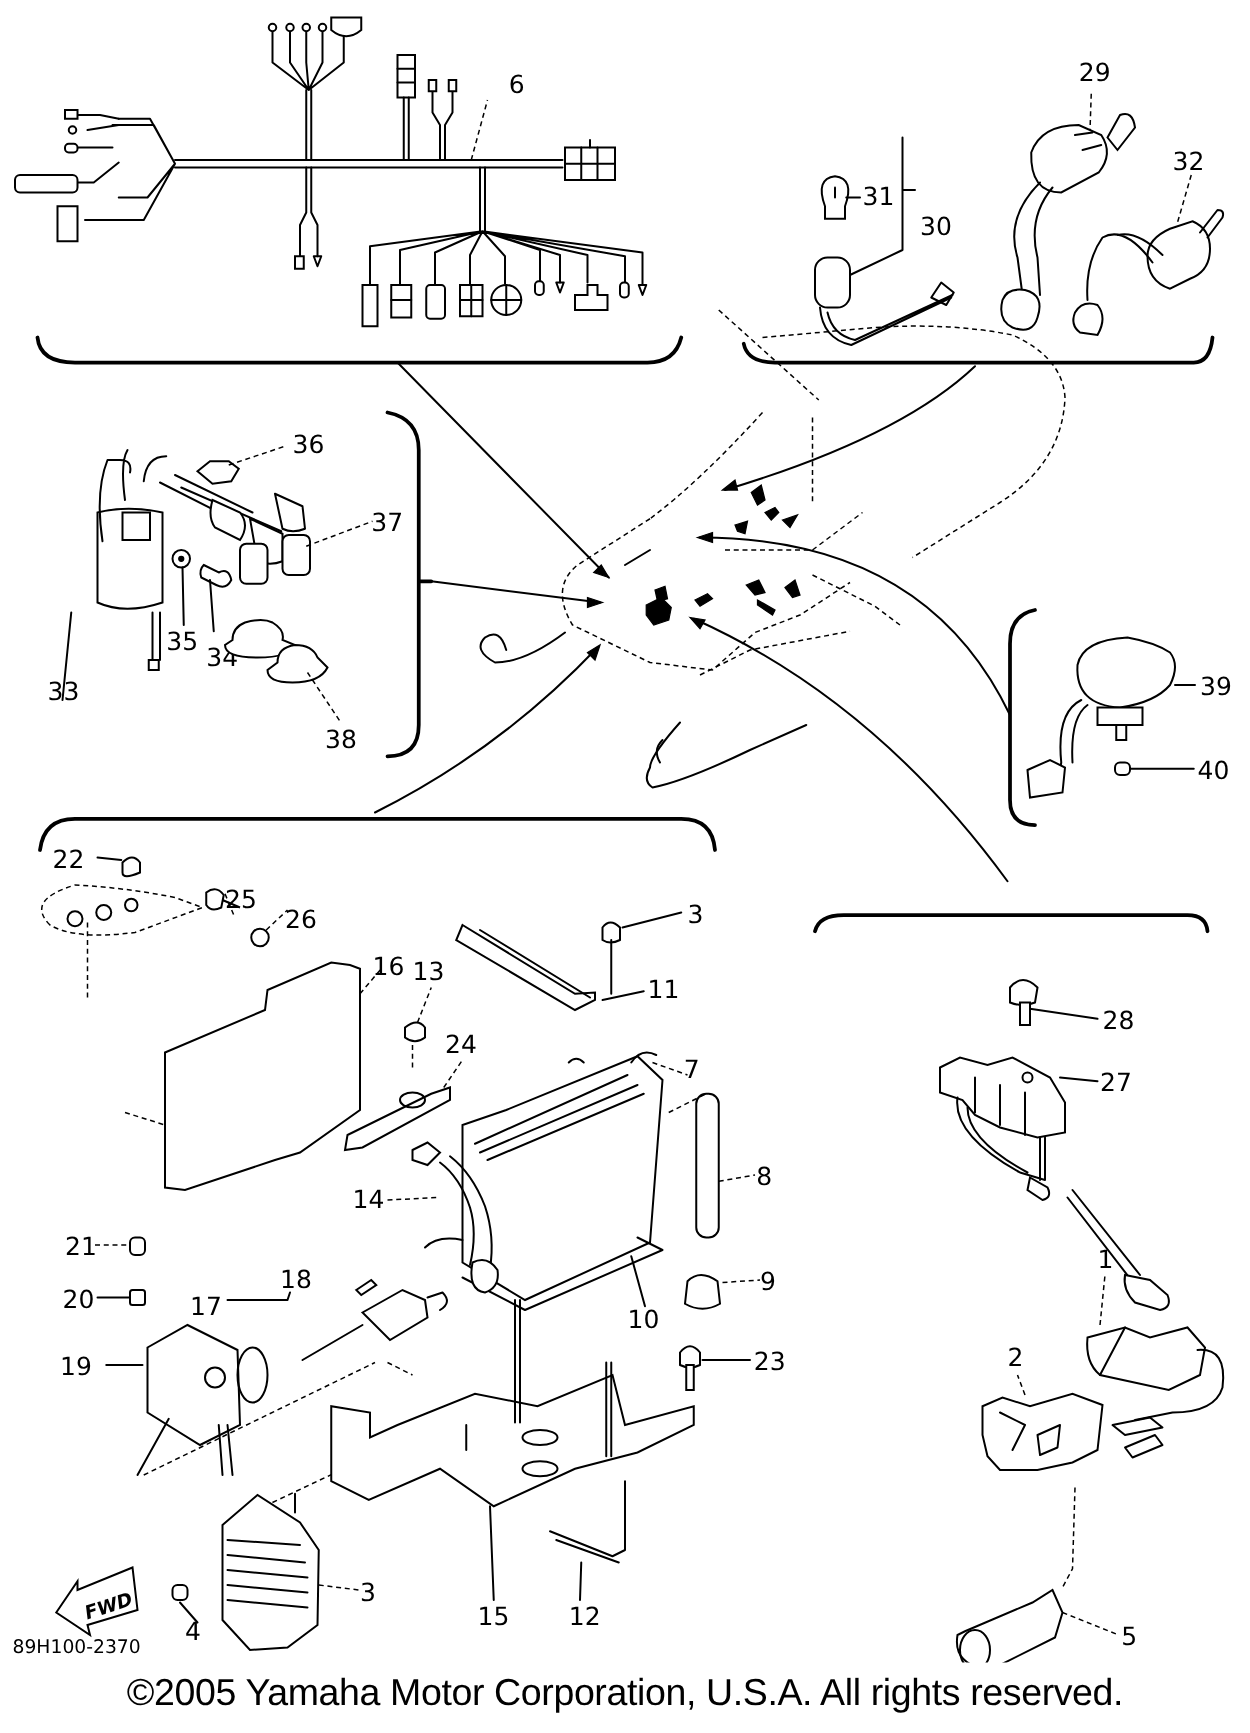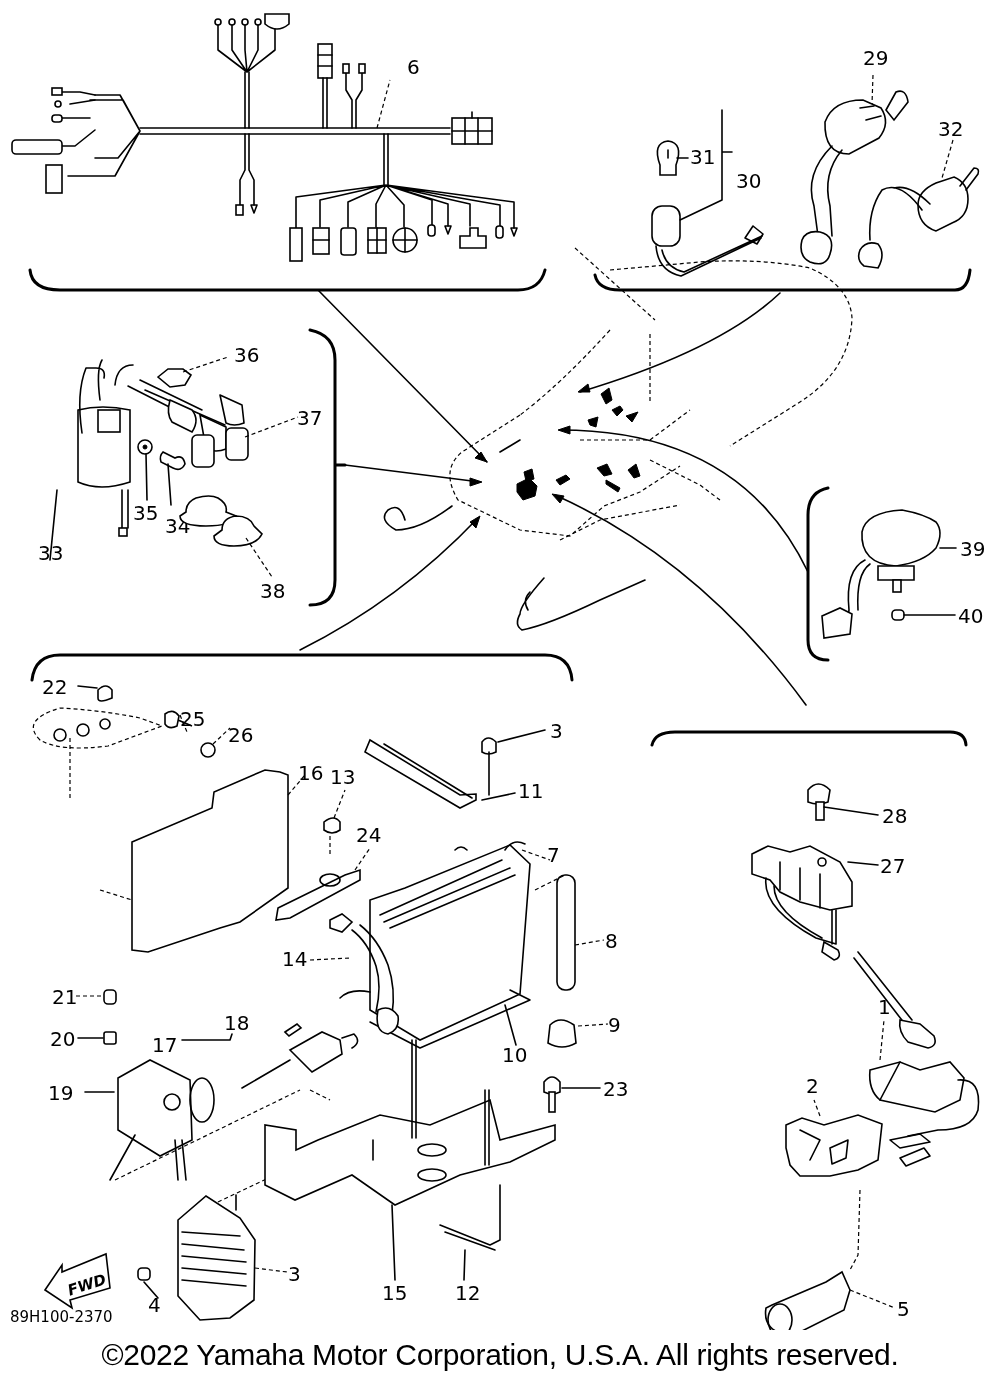--- a/index.html
+++ b/index.html
@@ -341,13 +341,13 @@
 
     <path class="ln" d="M890,1140 l30,-6 l10,8 l-30,6 z M900,1158 l24,-10 l6,8 l-24,10 z"></path>
 
     <path class="wht" d="M772,1305 L826,1282 L842,1272 L850,1290 L844,1310 L792,1336 Q762,1332 766,1308 z"></path>
     <ellipse class="ln" cx="780" cy="1320" rx="12" ry="16"></ellipse>
     <path class="dsh" d="M860,1190 L858,1255 L850,1270 M850,1290 L895,1308"></path>
     <text class="callout" x="897" y="1316">5</text>
   </g>
 </svg>
 
-<div class="copyright">©2022 Yamaha Motor Corporation, U.S.A. All rights reserved.</div>
+<div class="copyright">©2005 Yamaha Motor Corporation, U.S.A. All rights reserved.</div>
 
 </body></html>

